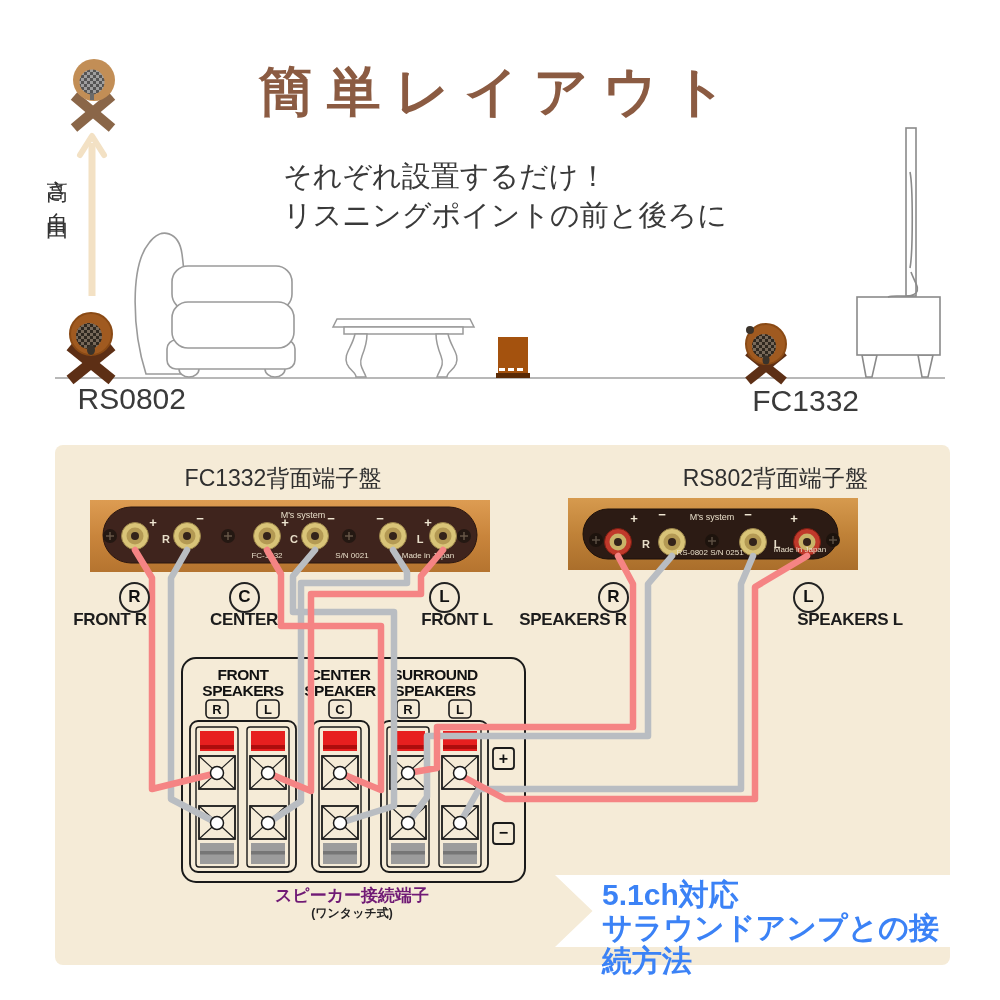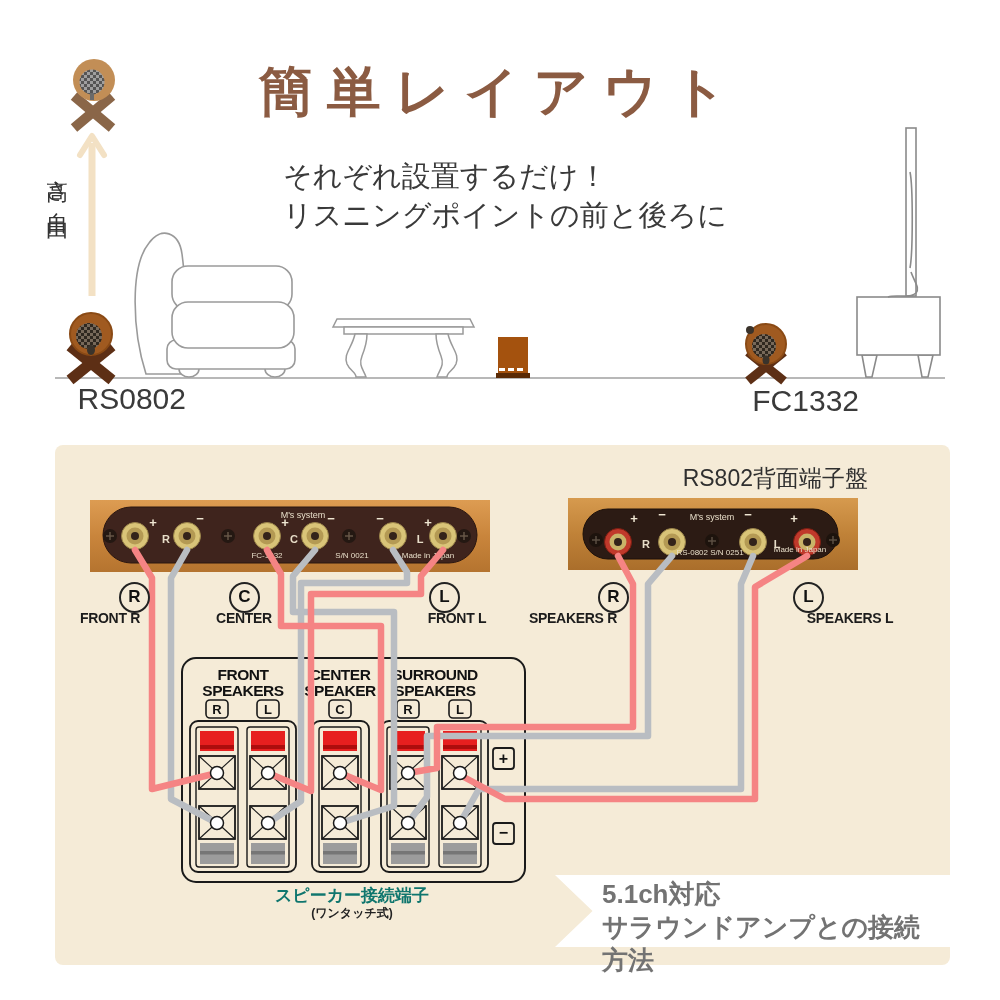--- a/index.html
+++ b/index.html
@@ -12,25 +12,25 @@
           clip-path:polygon(0 0,100% 0,100% 100%,0 100%,9.5% 50%);}
   svg.art{position:absolute;left:0;top:0;width:1000px;height:1000px;pointer-events:none;}
   .title{left:170px;top:56px;width:660px;text-align:center;font-family:"Liberation Serif",serif;
          font-size:54px;font-weight:700;letter-spacing:14px;color:#8b5b42;}
   .subtitle{left:283px;top:157px;width:480px;font-size:29px;line-height:39px;color:#3a3a3a;font-weight:500;}
   .vtext{left:42px;top:162px;writing-mode:vertical-rl;font-size:22px;letter-spacing:4px;color:#333;font-weight:500;}
   .spk-label{font-size:30px;color:#3a3a3a;text-align:right;font-weight:500;margin-left:38px;}
   .board-title{font-size:23px;color:#2f2f2f;text-align:center;font-weight:500;}
   .badge{width:27px;height:27px;border:2px solid #222;border-radius:50%;background:transparent;
          font-size:17px;font-weight:700;color:#111;text-align:center;line-height:26px;}
-  .ch-label{font-size:14px;font-weight:600;color:#1c1c1c;text-align:center;letter-spacing:-0.3px;}
-  .cap1{left:252px;top:884px;width:200px;text-align:center;font-size:17px;font-weight:700;color:#0f766e;}
+  .ch-label{font-size:17px;font-weight:600;color:#1c1c1c;text-align:center;letter-spacing:-0.3px;}
+  .cap1{left:252px;top:884px;width:200px;text-align:center;font-size:17px;font-weight:700;color:#701a75;}
   .cap2{left:252px;top:905px;width:200px;text-align:center;font-size:12px;font-weight:700;color:#222;}
   .cap3{left:148px;top:923px;width:420px;text-align:center;font-size:22px;font-weight:600;color:#222;}
-  .banner-text{left:602px;top:878px;width:340px;font-size:26px;line-height:33px;color:#737373;font-weight:600;}
+  .banner-text{left:602px;top:878px;width:340px;font-size:30px;line-height:33px;color:#3b82f6;font-weight:600;}
   text{font-family:"Liberation Sans",sans-serif;}
 </style>
 </head>
 <body>
 
 <div class="stage">
 
   <div class="panel"></div>
 
   <div class="banner"></div>
@@ -402,20 +402,21 @@
 
   <div class="abs title">簡単レイアウト</div>
   <div class="abs subtitle">
     <div>それぞれ設置するだけ！</div>
     <div>リスニングポイントの前と後ろに</div>
   </div>
   <div class="abs vtext">高さ自由</div>
   <div class="abs spk-label" style="left:36px;top:382px;width:112px;">RS0802</div>
   <div class="abs spk-label" style="left:711px;top:384px;width:110px;">FC1332</div>
 
+  <div class="abs board-title" style="left:133px;top:463px;width:300px;">FC1332背面端子盤</div>
   <div class="abs board-title" style="left:568px;top:463px;width:300px;text-align:right;">RS802背面端子盤</div>
 
   <div class="abs badge" style="left:119px;top:582px;">R</div>
   <div class="abs ch-label" style="left:50px;top:610px;width:120px;">FRONT R</div>
   <div class="abs badge" style="left:229px;top:582px;">C</div>
   <div class="abs ch-label" style="left:184px;top:610px;width:120px;">CENTER</div>
   <div class="abs badge" style="left:429px;top:582px;">L</div>
   <div class="abs ch-label" style="left:397px;top:610px;width:120px;">FRONT L</div>
   <div class="abs badge" style="left:598px;top:582px;">R</div>
   <div class="abs ch-label" style="left:503px;top:610px;width:140px;">SPEAKERS R</div>

